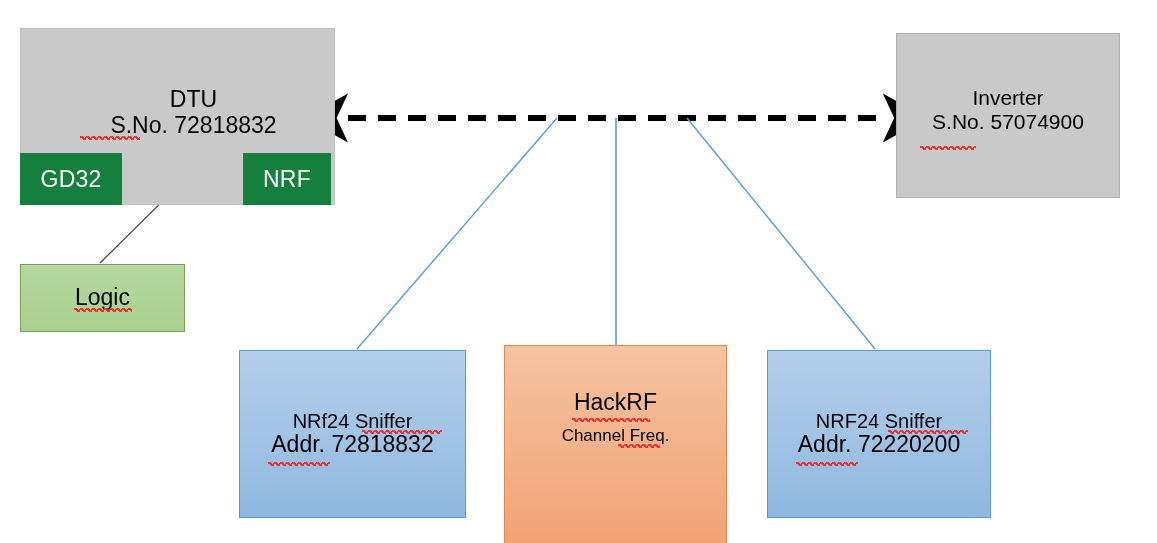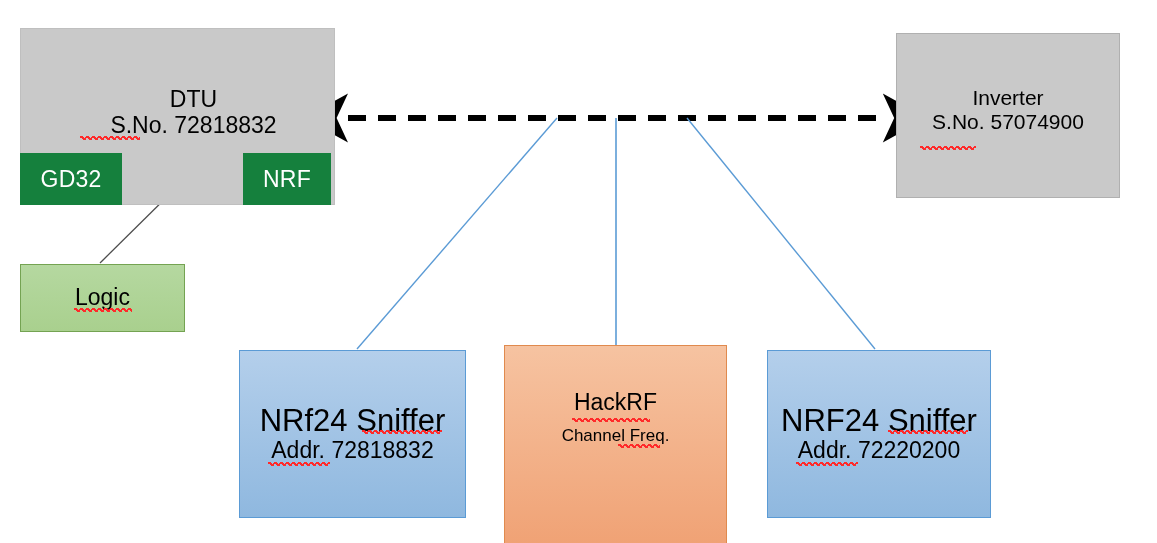--- a/index.html
+++ b/index.html
@@ -84,21 +84,21 @@
   #inverter-box .l1 { font-size: 21px; }
   #inverter-box .l2 { font-size: 21px; }
 
   
   .sniffer {
     background: linear-gradient(180deg, #b4cfeb 0%, #8fb8df 100%);
     border: 1px solid #5b9bd5;
   }
   #sniffer-left  { left: 239px; top: 350px; width: 227px; height: 168px; }
   #sniffer-right { left: 767px; top: 350px; width: 224px; height: 168px; }
-  .sniffer .l1 { font-size: 31px; }
+  .sniffer .l1 { font-size: 20px; }
   .sniffer .l2 { font-size: 23px; }
 
   #hackrf-box {
     left: 504px; top: 345px; width: 223px; height: 200px;
     background: linear-gradient(180deg, #f6c3a1 0%, #f0a275 100%);
     border: 1px solid #e08a4e;
     justify-content: flex-start;
     padding-top: 44px;
   }
   #hackrf-box .l1 { font-size: 23px; }

